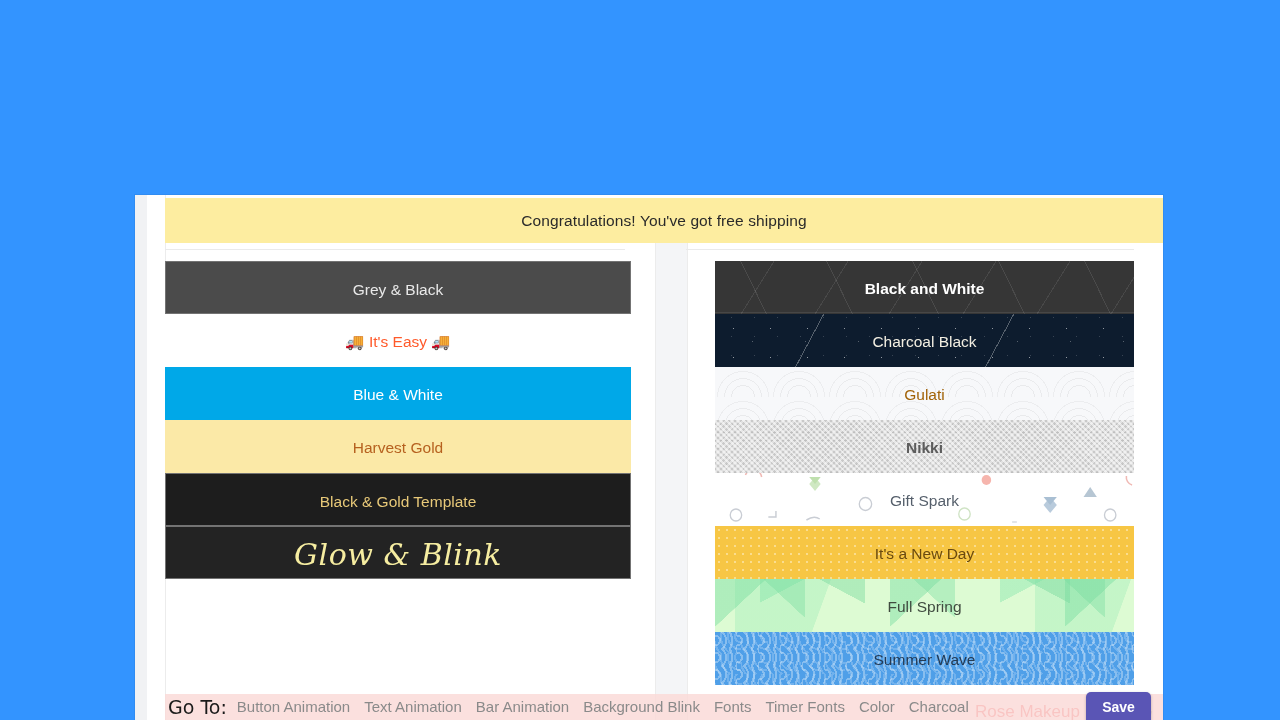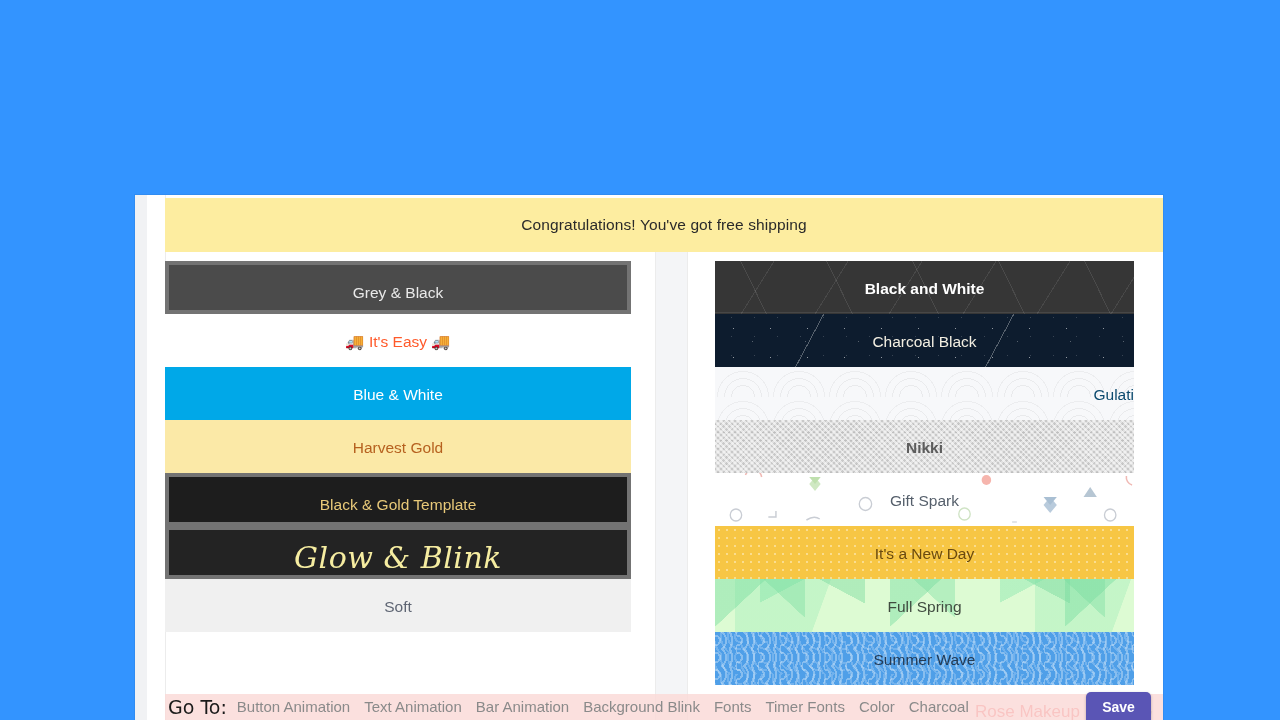--- a/index.html
+++ b/index.html
@@ -20,21 +20,21 @@
     position:absolute;left:0;top:0;width:12px;height:100%;
     background:#f1f2f4;border-right:1px solid #e4e6e9;
   }
   #rail-tab{
     position:absolute;left:12px;top:0;width:18px;height:100%;
     background:#ffffff;border-right:1px solid #ececec;
   }
 
   
   #banner{
-    position:absolute;left:30px;top:3px;right:0;height:54px;
+    position:absolute;left:30px;top:3px;right:0;height:45px;
     background:#fdeda0;color:#2a2a2a;
     display:flex;align-items:center;justify-content:center;
     font-size:15.5px;letter-spacing:.1px;z-index:40;
   }
 
   
   .ghost-head{
     position:absolute;top:40px;height:14px;
     border-bottom:1px solid #eaeaea;z-index:5;
     font-size:11px;color:#d8d8d8;overflow:hidden;white-space:nowrap;
@@ -51,37 +51,37 @@
   #col-right .col-inner{padding-left:27px;padding-right:29px;}
 
   
   .theme-row{
     position:relative;height:53px;line-height:53px;
     text-align:center;font-size:15.5px;
     overflow:hidden;box-sizing:border-box;
   }
   .theme-row .lbl{position:relative;z-index:3;display:inline-block;vertical-align:middle;line-height:normal;}
   .theme-row .bgfx{position:absolute;left:0;top:0;right:0;bottom:0;z-index:1;}
-  .bordered{border:4px solid #737373;}
+  .bordered{border:1px solid #737373;}
 
   
   .t-grey       {background:#4b4b4b;color:#e9e9e9;}
   .t-easy       {background:#ffffff;color:#ff5a2b;}
   .t-blue       {background:#00a8e8;color:#ffffff;}
   .t-gold       {background:#fbe9a7;color:#b6611f;}
   .t-blackgold  {background:#1d1d1d;color:#e8c979;}
   .t-glow       {background:#232323;color:#f6eda1;}
   .t-glow .lbl  {font-family:"DejaVu Serif", serif;font-style:italic;font-size:30px;font-weight:400;letter-spacing:.5px;}
   .t-soft       {background:#f0f0f0;color:#5e6573;}
   .t-goodmood   {background:#b7f0cb;color:#4a4a4a;}
 
   
   .t-bw         {background:#363636;color:#ffffff;font-weight:bold;}
   .t-charcoal   {background:#0d1c2e;color:#f3efe2;}
-  .t-gulati     {background:#f4f5f7;color:#0c4a6e;text-align:right;}
+  .t-gulati     {background:#f4f5f7;color:#a16207;}
   .t-nikki      {background:#c9c9c9;color:#5c5c5c;font-weight:bold;}
   .t-gift       {background:#ffffff;color:#555f6b;}
   .t-newday     {background:#f7c644;color:#6a4a10;}
   .t-spring     {background:#d3f8cd;color:#3f4a3f;}
   .t-wave       {background:#7dd3fc;color:#243b55;}
 
   
   .fx-poly{
     background-color:#363636;
     background-image:
@@ -194,21 +194,20 @@
   <div id="columns">
 
     <div class="col" id="col-left">
       <div class="col-inner" id="left-list">
           <div class="theme-row t-grey bordered"><span class="lbl">Grey &amp; Black</span></div>
           <div class="theme-row t-easy" style="height: 53px; line-height: 53px;"><span class="lbl">🚚 It's Easy 🚚</span></div>
           <div class="theme-row t-blue"><span class="lbl">Blue &amp; White</span></div>
           <div class="theme-row t-gold"><span class="lbl">Harvest Gold</span></div>
           <div class="theme-row t-blackgold bordered"><span class="lbl">Black &amp; Gold Template</span></div>
           <div class="theme-row t-glow bordered"><span class="lbl">Glow &amp; Blink</span></div>
-          <div class="theme-row t-soft"><span class="lbl">Soft</span></div>
         </div>
     </div>
 
     <div id="gutter"></div>
 
     <div class="col" id="col-right">
       <div class="col-inner" id="right-list">
           <div class="theme-row t-bw"><div class="bgfx fx-poly"></div><span class="lbl">Black and White</span></div>
           <div class="theme-row t-charcoal"><div class="bgfx fx-stars"></div><span class="lbl">Charcoal Black</span></div>
           <div class="theme-row t-gulati"><div class="bgfx fx-seigaiha"></div><span class="lbl">Gulati</span></div>

